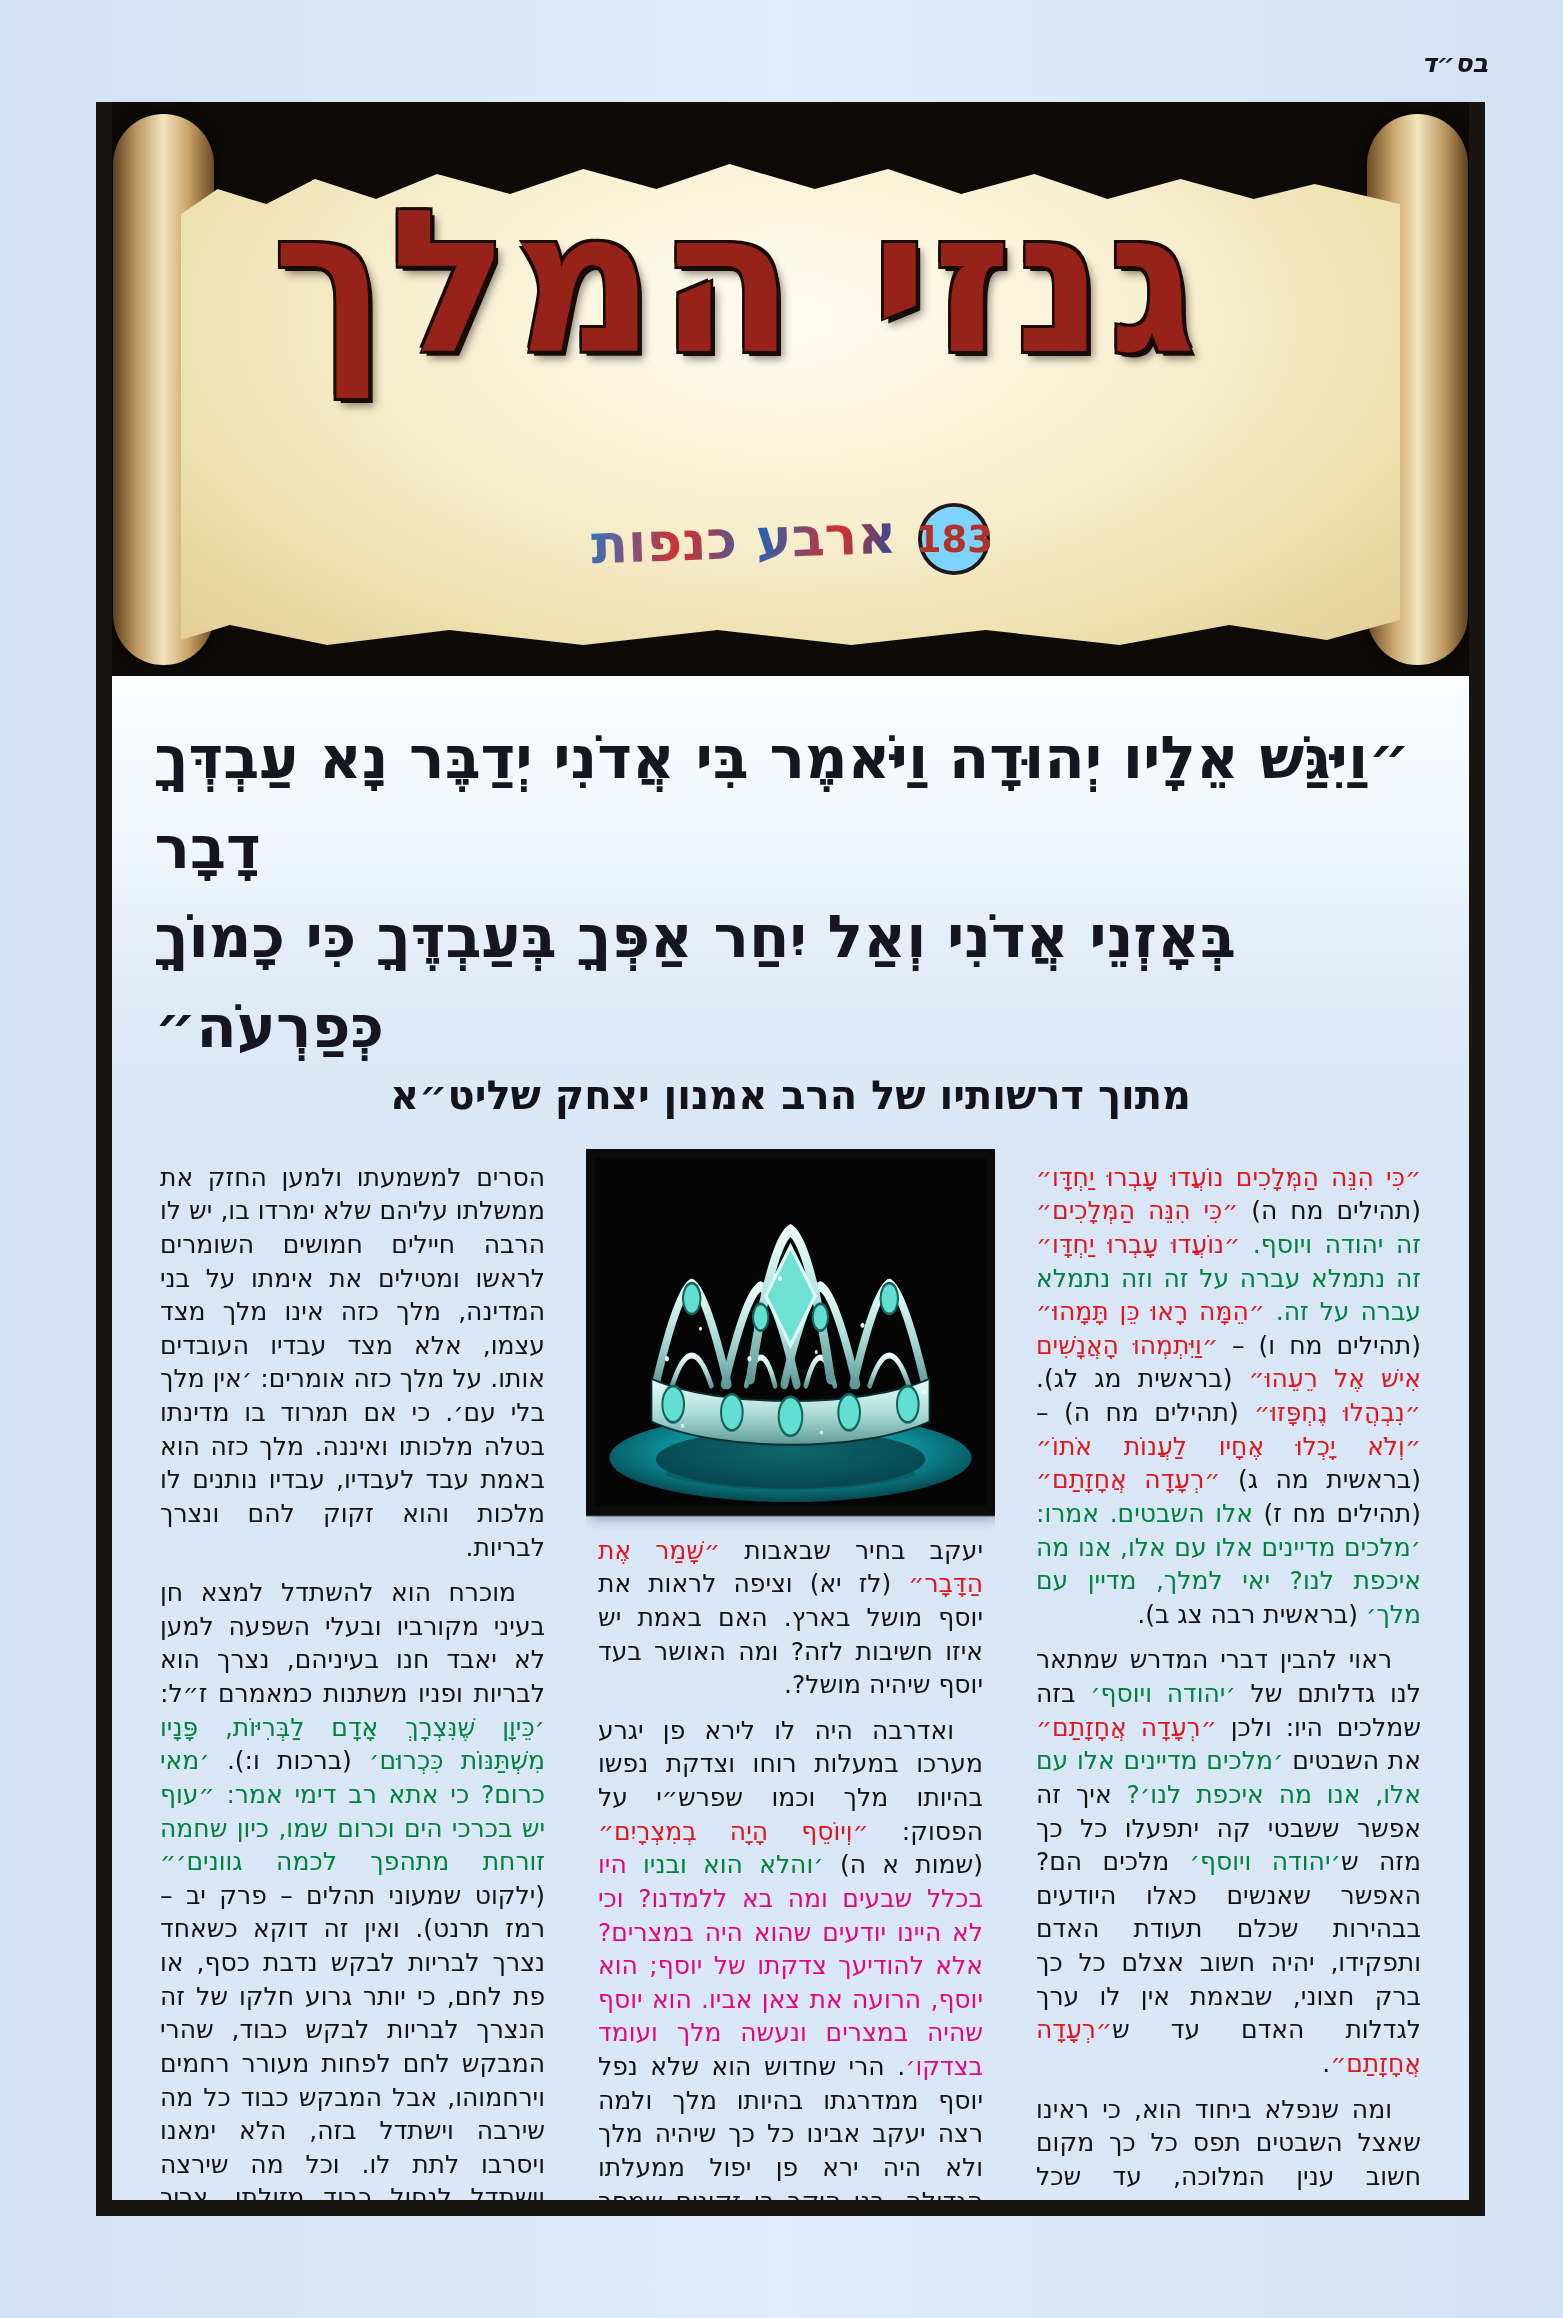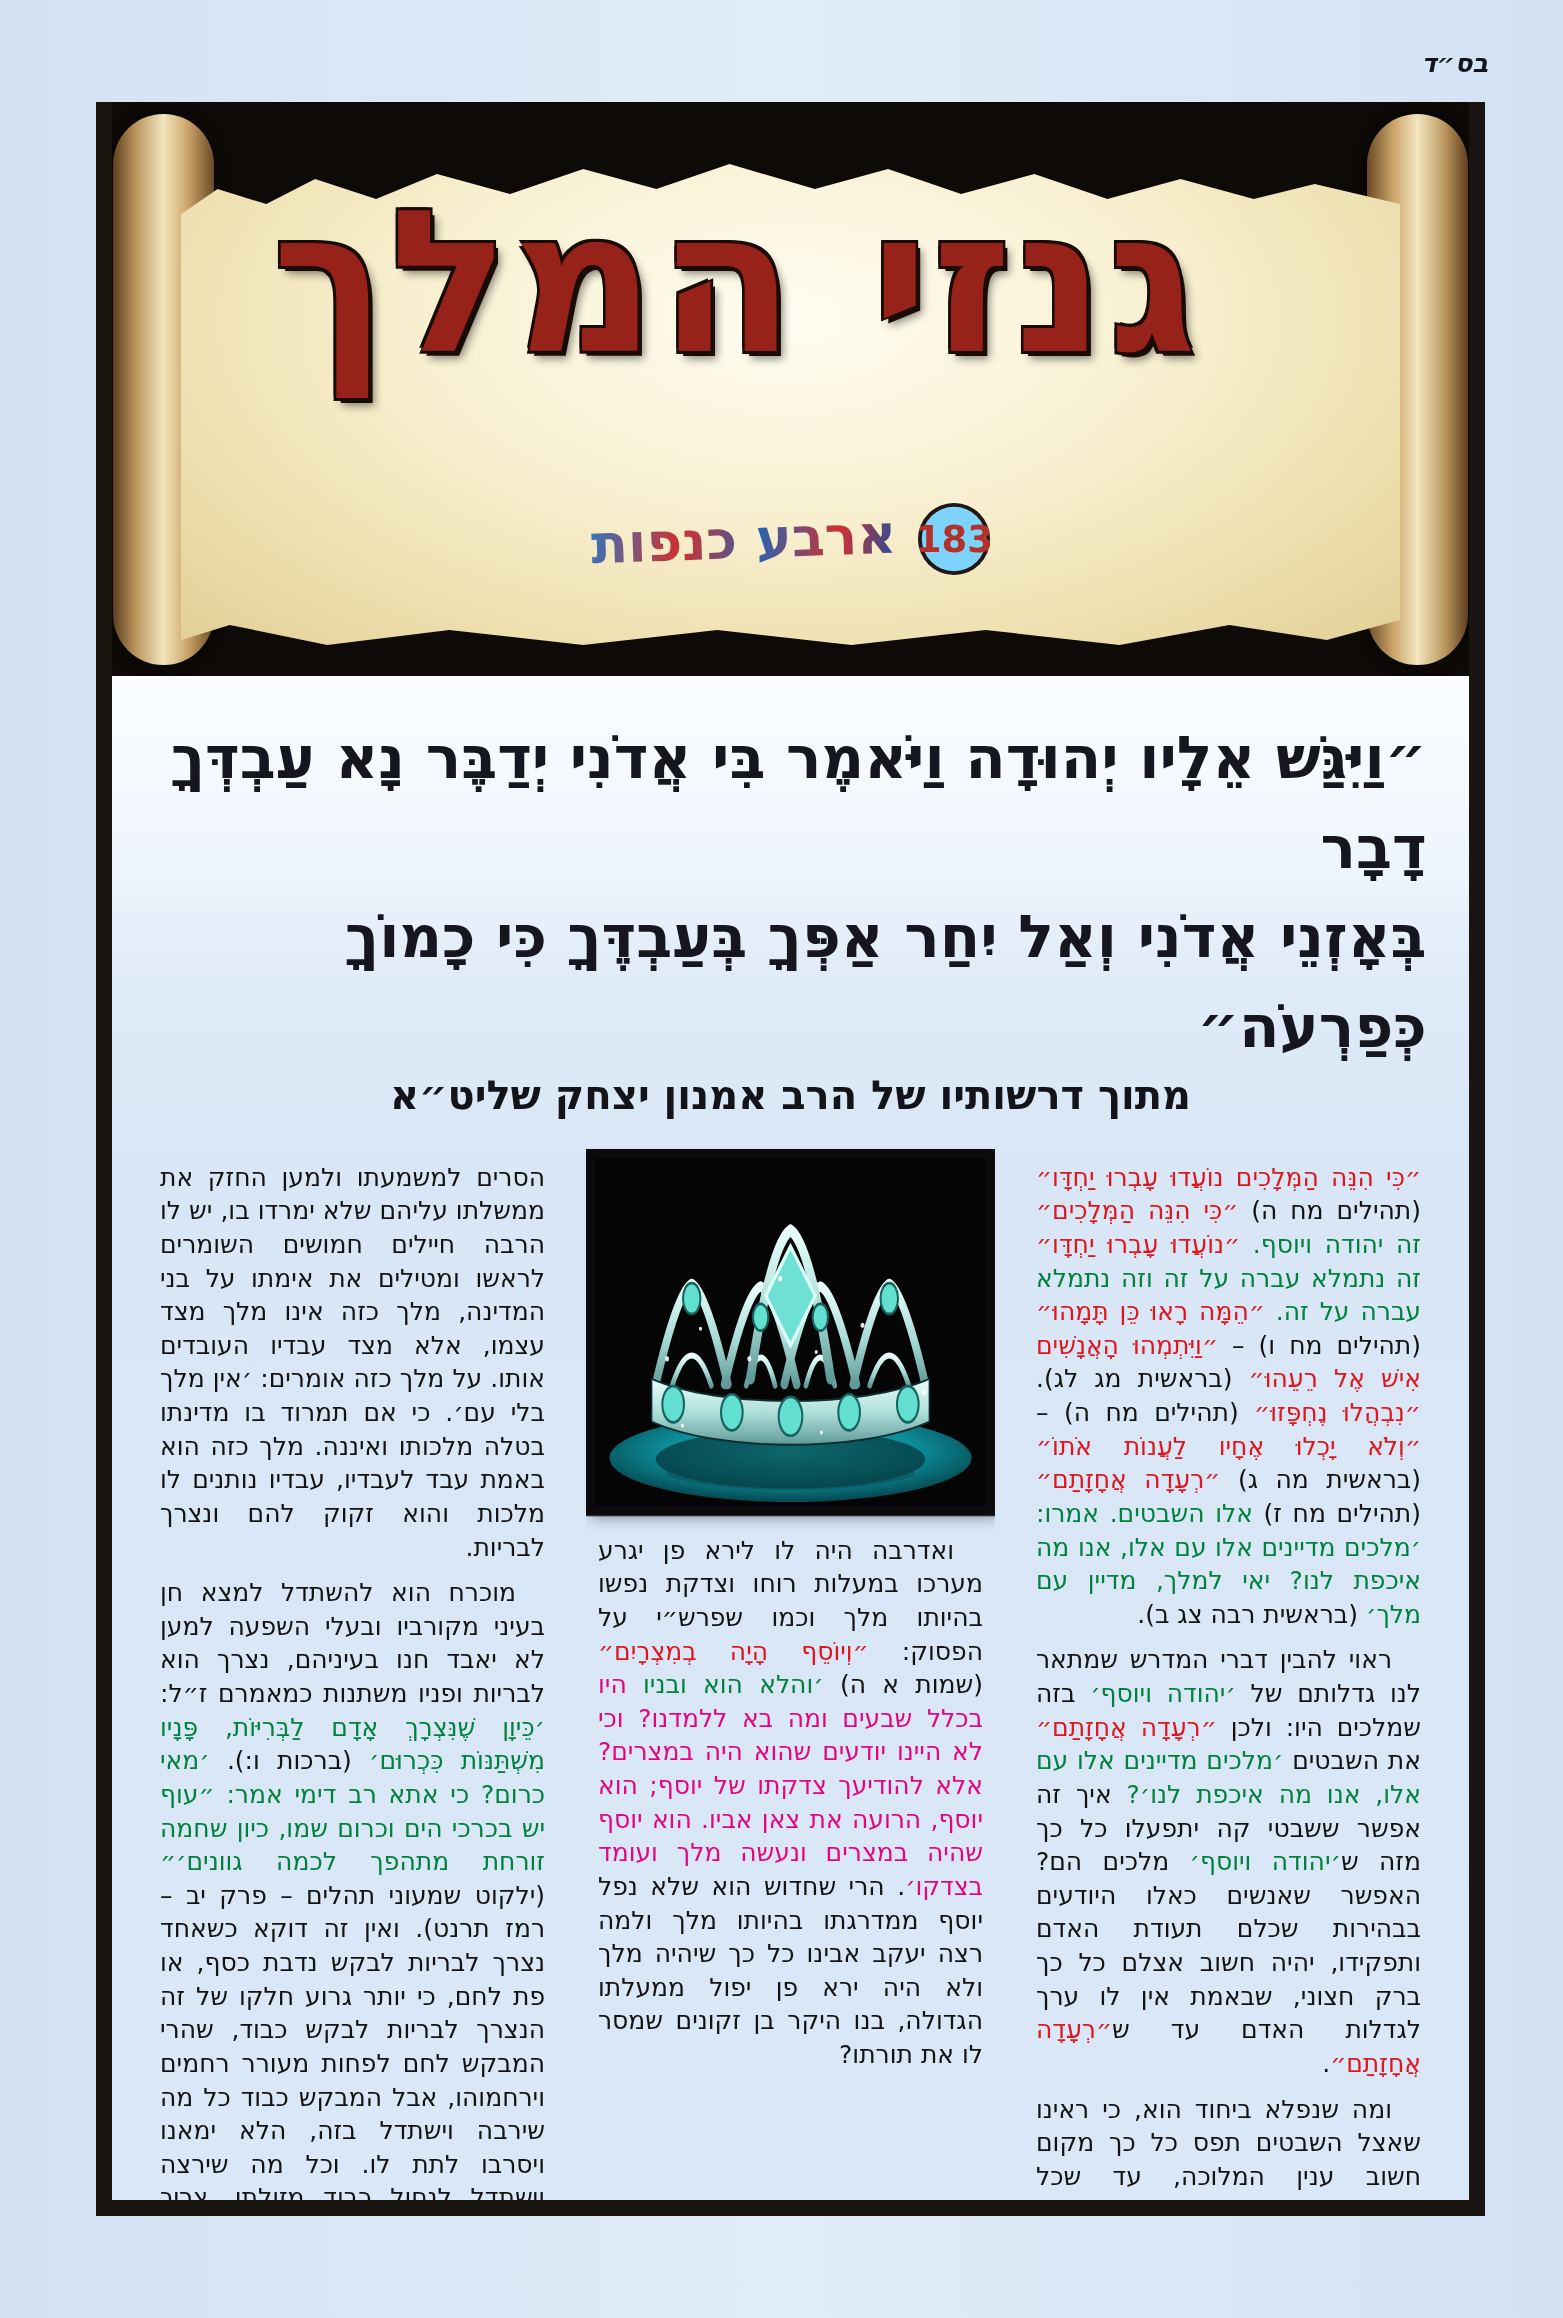--- a/index.html
+++ b/index.html
@@ -53,21 +53,21 @@
     position:absolute;bottom:38px;right:128px;left:128px;text-align:center;
     font-size:29px;font-weight:bold;color:#17120d;white-space:nowrap;
   }
   
   .body-area{
     position:absolute;top:574px;left:0;right:0;bottom:0;
     background:linear-gradient(180deg,#fbfdff 0px,#f1f7fd 153px,#e0ebf8 307px,#d8e6f5 486px,#d9e7f6 100%);
     padding:37px 36px 0 36px;overflow:hidden;
   }
   .headline{
-    text-align:right;font-weight:bold;color:#15161f;
+    text-align:left;font-weight:bold;color:#15161f;
     font-size:59px;line-height:1.52;margin:0 6.4px;
   }
   .sub-red{text-align:center;font-size:42px;font-weight:bold;color:#e01b22;margin-top:16.6px;}
   .sub-black{text-align:center;font-size:40px;font-weight:bold;color:#13131a;}
   .columns{
     display:flex;direction:rtl;gap:29px;margin-top:31px;height:1146px;overflow:hidden;
   }
   .col{flex:1 1 0;overflow:hidden;}
   .para{
     margin:12px;font-size:25px;line-height:1.345;text-align:justify;color:#131313;
@@ -177,20 +177,21 @@
                   <circle cx="520" cy="250" r="4"></circle>
                 <circle cx="585" cy="300" r="3"></circle>
                   <circle cx="640" cy="350" r="4"></circle>
                 <circle cx="170" cy="400" r="3"></circle>
                   <circle cx="440" cy="410" r="3"></circle>
               </g>
               <path d="M140,470 C250,498 510,498 620,470" stroke="#0a4a50" stroke-width="10" fill="none" opacity="0.5"></path>
             </svg>
           </div>
           <div>
+              <p class="para"><span class="c-black">יעקב בחיר שבאבות </span><span class="c-red">״שָׁמַר אֶת הַדָּבָר״ </span><span class="c-black">(לז יא) וציפה לראות את יוסף מושל בארץ. האם באמת יש איזו חשיבות לזה? ומה האושר בעד יוסף שיהיה מושל?.</span></p>
               <p class="para indent"><span class="c-black">ואדרבה היה לו לירא פן יגרע מערכו במעלות רוחו וצדקת נפשו בהיותו מלך וכמו שפרש״י על הפסוק: </span><span class="c-red">״וְיוֹסֵף הָיָה בְמִצְרָיִם״ </span><span class="c-black">(שמות א ה) </span><span class="c-green">׳והלא הוא ובניו </span><span class="c-magenta">היו בכלל שבעים ומה בא ללמדנו? וכי לא היינו יודעים שהוא היה במצרים? אלא להודיעך צדקתו של יוסף; הוא יוסף, הרועה את צאן אביו. הוא יוסף שהיה במצרים ונעשה מלך ועומד בצדקו׳</span><span class="c-black">. הרי שחדוש הוא שלא נפל יוסף ממדרגתו בהיותו מלך ולמה רצה יעקב אבינו כל כך שיהיה מלך ולא היה ירא פן יפול ממעלתו הגדולה, בנו היקר בן זקונים שמסר לו את תורתו?</span></p>
             </div>
         </div>
 
         <div class="col">
           <div>
               <p class="para"><span class="c-black">הסרים למשמעתו ולמען החזק את ממשלתו עליהם שלא ימרדו בו, יש לו הרבה חיילים חמושים השומרים לראשו ומטילים את אימתו על בני המדינה, מלך כזה אינו מלך מצד עצמו, אלא מצד עבדיו העובדים אותו. על מלך כזה אומרים: ׳אין מלך בלי עם׳. כי אם תמרוד בו מדינתו בטלה מלכותו ואיננה. מלך כזה הוא באמת עבד לעבדיו, עבדיו נותנים לו מלכות והוא זקוק להם ונצרך לבריות.</span></p>
               <p class="para indent"><span class="c-black">מוכרח הוא להשתדל למצא חן בעיני מקורביו ובעלי השפעה למען לא יאבד חנו בעיניהם, נצרך הוא לבריות ופניו משתנות כמאמרם ז״ל: </span><span class="c-green">׳כֵּיוָן שֶׁנִּצְרָךְ אָדָם לַבְּרִיּוֹת, פָּנָיו מִשְׁתַּנּוֹת כִּכְרוּם׳ </span><span class="c-black">(ברכות ו:). </span><span class="c-green">׳מאי כרום? כי אתא רב דימי אמר: ״עוף יש בכרכי הים וכרום שמו, כיון שחמה זורחת מתהפך לכמה גוונים׳״ </span><span class="c-black">(ילקוט שמעוני תהלים – פרק יב – רמז תרנט). ואין זה דוקא כשאחד נצרך לבריות לבקש נדבת כסף, או פת לחם, כי יותר גרוע חלקו של זה הנצרך לבריות לבקש כבוד, שהרי המבקש לחם לפחות מעורר רחמים וירחמוהו, אבל המבקש כבוד כל מה שירבה וישתדל בזה, הלא ימאנו ויסרבו לתת לו. וכל מה שירצה וישתדל לנחול כבוד מזולתו, צריך הוא לשנות פניו לכמה גוונים </span></p>
             </div>
 

